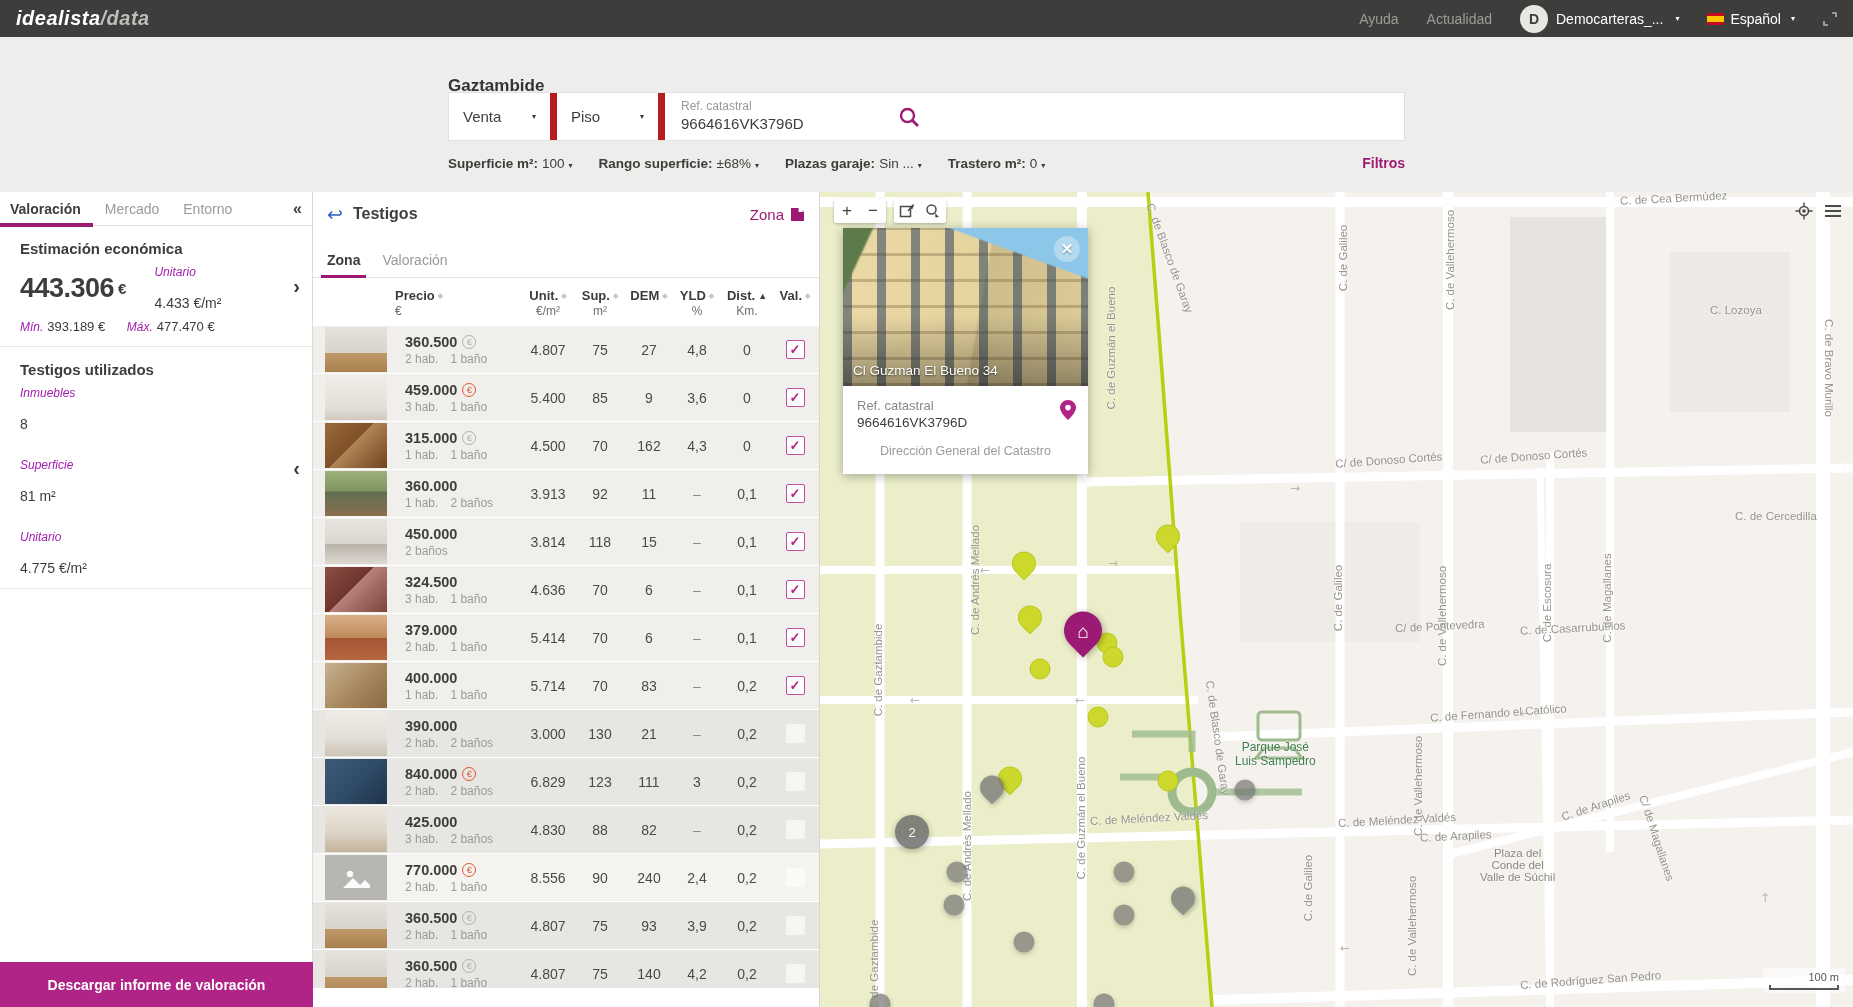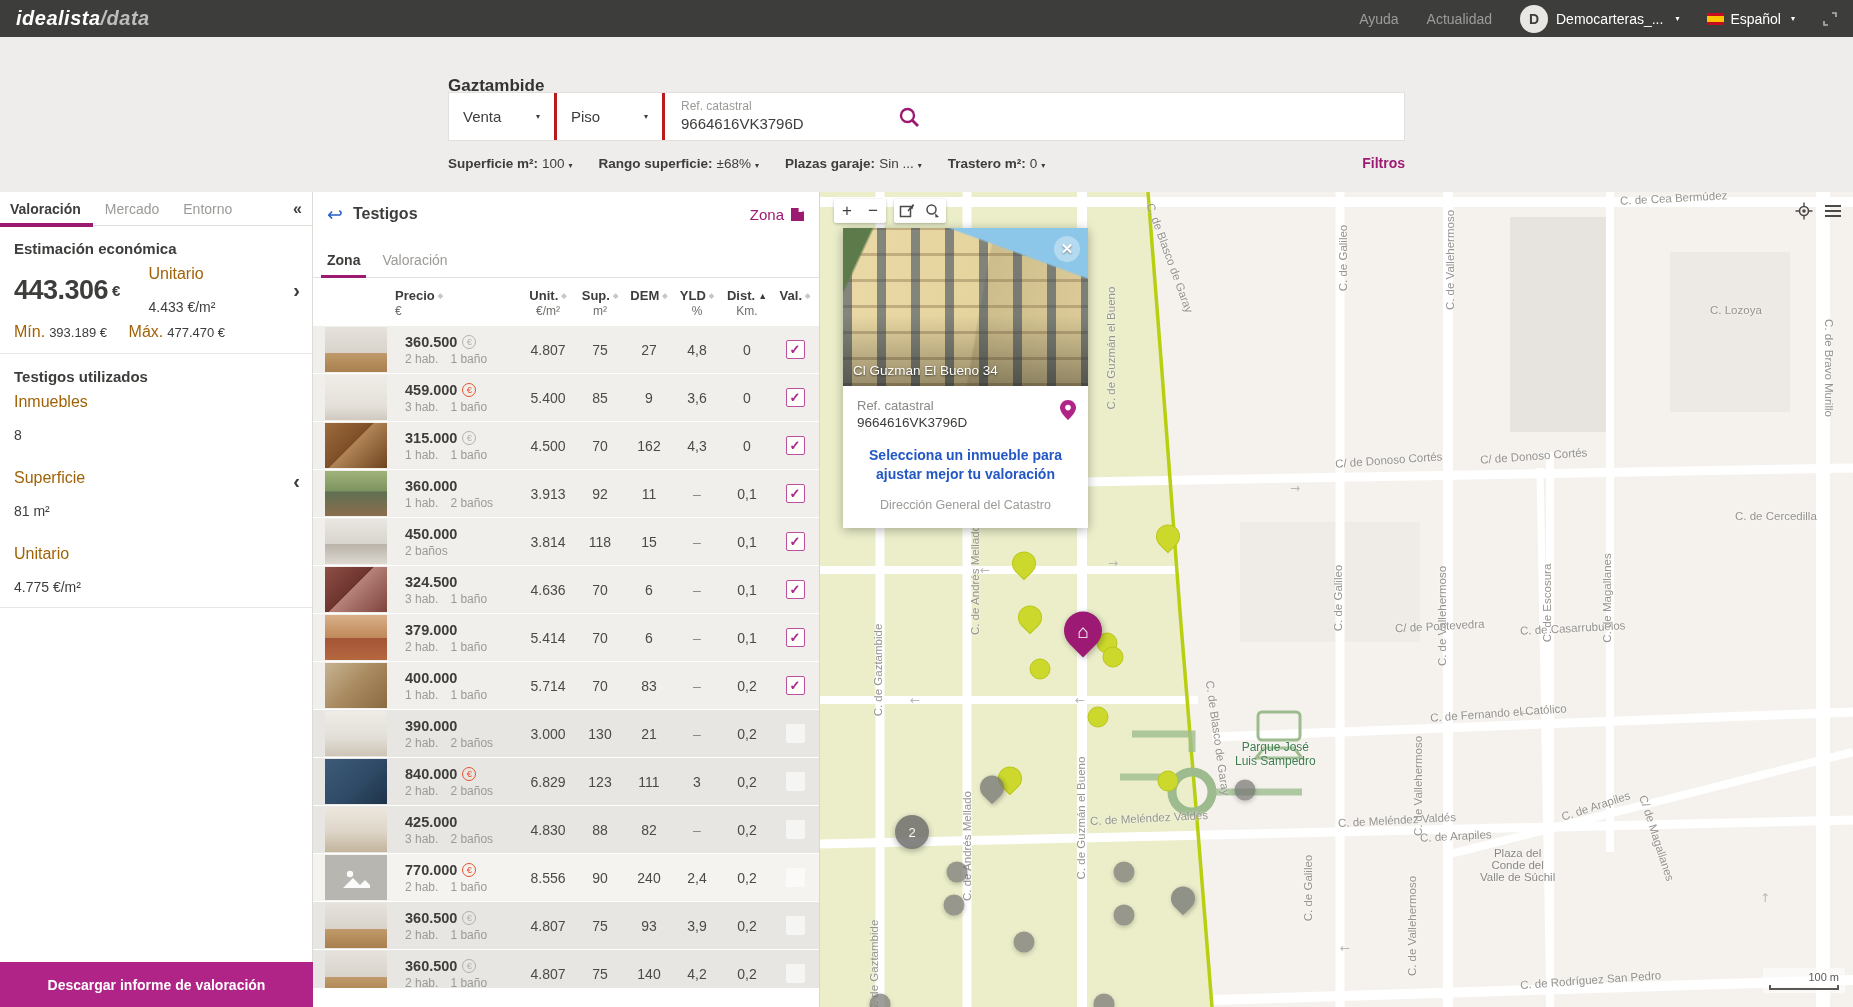--- a/index.html
+++ b/index.html
@@ -24,21 +24,21 @@
   .lang { display:flex; align-items:center; gap:6px; color:#fff; }
   .expand-ic { width:14px; height:14px; position:relative; opacity:.85; }
   .expand-ic svg { display:block; }
 
   
   .subheader { position:absolute; left:0; top:37px; width:100%; height:155px; background:#efedeb; z-index:20; }
   .sh-title { position:absolute; left:448px; top:39px; font-size:17px; font-weight:bold; color:#333; }
   .searchbar { position:absolute; left:448px; top:55px; width:957px; height:49px; background:#fff;
                border:1px solid #e2e0dc; display:flex; align-items:stretch; }
   .sb-select { display:flex; align-items:center; justify-content:space-between; width:108px; padding:0 14px;
-               border-right:3px solid #b91c1c; font-size:15px; cursor:pointer; }
+               border-right:7px solid #b91c1c; font-size:15px; cursor:pointer; }
   .sb-select .caret { color:#3d3d3b; }
   .sb-field { padding:6px 16px 0 16px; flex:1; }
   .sb-label { font-size:12px; color:#9c9a96; }
   .sb-value { font-size:15px; color:#3d3d3b; margin-top:2px; }
   .sb-ref { width:215px; flex:none; }
   .sb-search { width:58px; display:flex; align-items:center; justify-content:center; cursor:pointer; }
   .filterrow { position:absolute; left:448px; top:118px; width:957px; display:flex; align-items:center;
                gap:26px; font-size:13.5px; }
   .fitem { cursor:pointer; }
   .fitem b { font-weight:bold; }
@@ -50,27 +50,27 @@
   
   .sidebar { position:absolute; left:0; top:192px; width:313px; height:815px; background:#fff;
              border-right:1px solid #dddbd6; z-index:10; }
   .s-tabs { display:flex; align-items:center; height:34px; border-bottom:1px solid #e3e1dd; padding:0 10px; }
   .s-tab { font-size:14px; color:#9c9a96; margin-right:24px; height:34px; display:flex; align-items:center;
            position:relative; cursor:pointer; }
   .s-tab.active { color:#3d3d3b; font-weight:bold; }
   .s-tab.active::after { content:""; position:absolute; left:-10px; right:-12px; bottom:-1px; height:4px;
                          background:var(--accent,#9d1a72); }
   .s-collapse { margin-left:auto; font-size:16px; font-weight:bold; color:#3d3d3b; cursor:pointer; }
-  .s-section { padding:14px 14px 12px 14px; border-bottom:1px solid #e8e6e2; position:relative; }
+  .s-section { padding:14px 14px 12px 20px; border-bottom:1px solid #e8e6e2; position:relative; }
   .s-sec-title { font-size:15px; font-weight:bold; margin-bottom:8px; }
   .est-row { display:flex; align-items:center; }
   .est-price { font-size:27px; font-weight:bold; letter-spacing:-.5px; }
   .est-cur { font-size:15px; font-weight:bold; margin-left:4px; }
   .est-unit { margin-left:28px; }
-  .mini-label { font-size:16px; color:#a16207; }
+  .mini-label { font-size:12px; color:#a21caf;font-style:italic; }
   .mini-value { font-size:14px; color:#3d3d3b; margin-top:16px; }
   .chev { position:absolute; right:12px; top:50%; font-size:20px; color:#3d3d3b; cursor:pointer;
           transform:translateY(-50%); font-weight:bold; }
   .minmax { margin-top:8px; font-size:13px; }
   .minmax .mini-label { margin-right:4px;margin-top:12px; }
   .minmax .mm { margin-right:18px; color:#3d3d3b; }
   .wit-cols { display:flex; gap:26px;flex-direction:column; }
   .download-btn { position:absolute; left:0; bottom:0; width:313px; height:45px; background:var(--accent-bright,#b02387);
                   color:#fff; font-weight:bold; font-size:14px; border:none; cursor:pointer;
                   font-family:"Liberation Sans",sans-serif; }
@@ -712,21 +712,20 @@
       </div>
       <div class="pp-body">
         <div class="pp-ref-label">Ref. catastral</div>
         <div class="pp-ref-value">9664616VK3796D</div>
         <span class="pp-pin-ic">
           <svg width="16" height="20" viewBox="0 0 16 20">
               <path d="M8 0 C3.6 0 0 3.5 0 7.8 C0 13 8 20 8 20 S16 13 16 7.8 C16 3.5 12.4 0 8 0 Z" fill="#b02387"></path>
               <circle cx="8" cy="7.6" r="2.8" fill="#fff"></circle>
             </svg>
         </span>
-        <div class="pp-link">Selecciona un inmueble para ajustar mejor tu valoración</div>
         <div class="pp-src">Dirección General del Catastro</div>
       </div>
     </div>
 
     <div id="labels-layer">
         <span class="slabel" style="left:800px;top:0px;transform:rotate(-3deg);">C. de Cea Bermúdez</span>
         <span class="slabel" style="left:490px;top:60px;transform:rotate(-90deg);">C. de Galileo</span>
         <span class="slabel" style="left:485px;top:400px;transform:rotate(-90deg);">C. de Galileo</span>
         <span class="slabel" style="left:455px;top:690px;transform:rotate(-90deg);">C. de Galileo</span>
         <span class="slabel" style="left:580px;top:62px;transform:rotate(-90deg);">C. de Vallehermoso</span>

